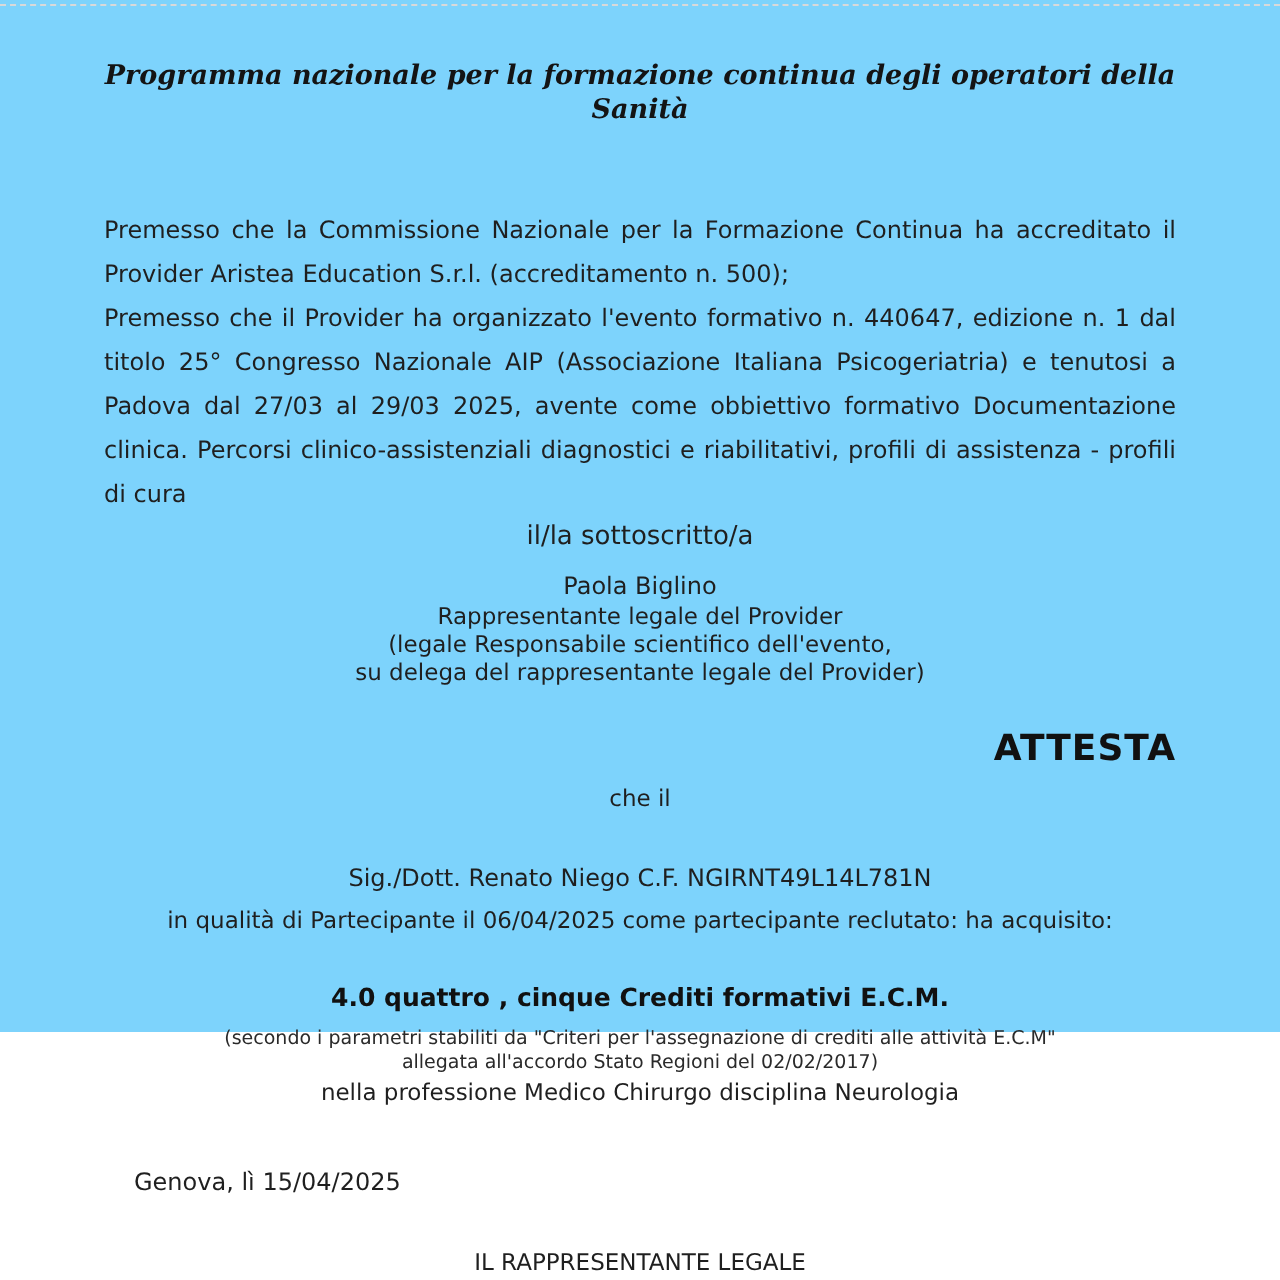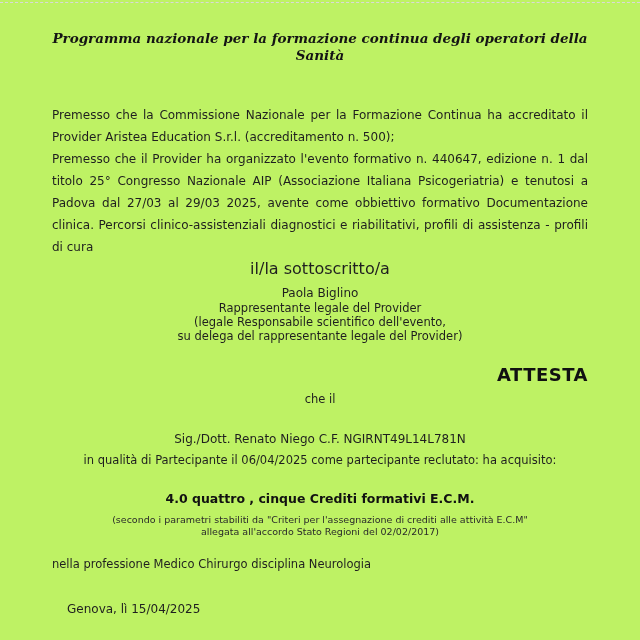--- a/index.html
+++ b/index.html
@@ -10,24 +10,24 @@
   }
   body {
     width: 640px;
     height: 640px;
     overflow: hidden;
     font-family: "DejaVu Sans", "Liberation Sans", sans-serif;
     color: #1f1f1f;
   }
   .page {
     width: 640px;
-    height: 640px;
+    height: 516px;
     padding: 30px 52px 14px 52px;
     position: relative;
-    background: #bef264;
+    background: #7dd3fc;
   }
   .top-edge {
     position: absolute;
     top: 2px;
     left: 0;
     width: 100%;
     border-top: 1px dashed #d9d9d9;
   }
   .doc-title {
     font-family: "DejaVu Serif", "Liberation Serif", serif;
@@ -39,21 +39,21 @@
     margin: 0 0 40px 0;
     color: #141414;
   }
   .premises {
     font-size: 12px;
     line-height: 22px;
     text-align: justify;
   }
   .premises p { margin: 0; }
   .subscriber-intro {
-    font-size: 16px;
+    font-size: 13px;
     line-height: 22px;
     text-align: center;
   }
   .signer-block {
     margin-top: 6px;
     text-align: center;
   }
   .signer-name {
     font-size: 12px;
     line-height: 15px;
@@ -98,21 +98,21 @@
     color: #111;
   }
   .credits-note {
     margin-top: 6px;
     text-align: center;
     font-size: 9.5px;
     line-height: 12px;
     color: #2a2a2a;
   }
   .profession {
-    margin-top: 18px;
+    text-align: center;
     font-size: 11.5px;
     line-height: 16px;
   }
   .place-date {
     margin-top: 28px;
     text-align: left;
     font-size: 12px;
     line-height: 18px;
     margin-left: 15px;
   }

